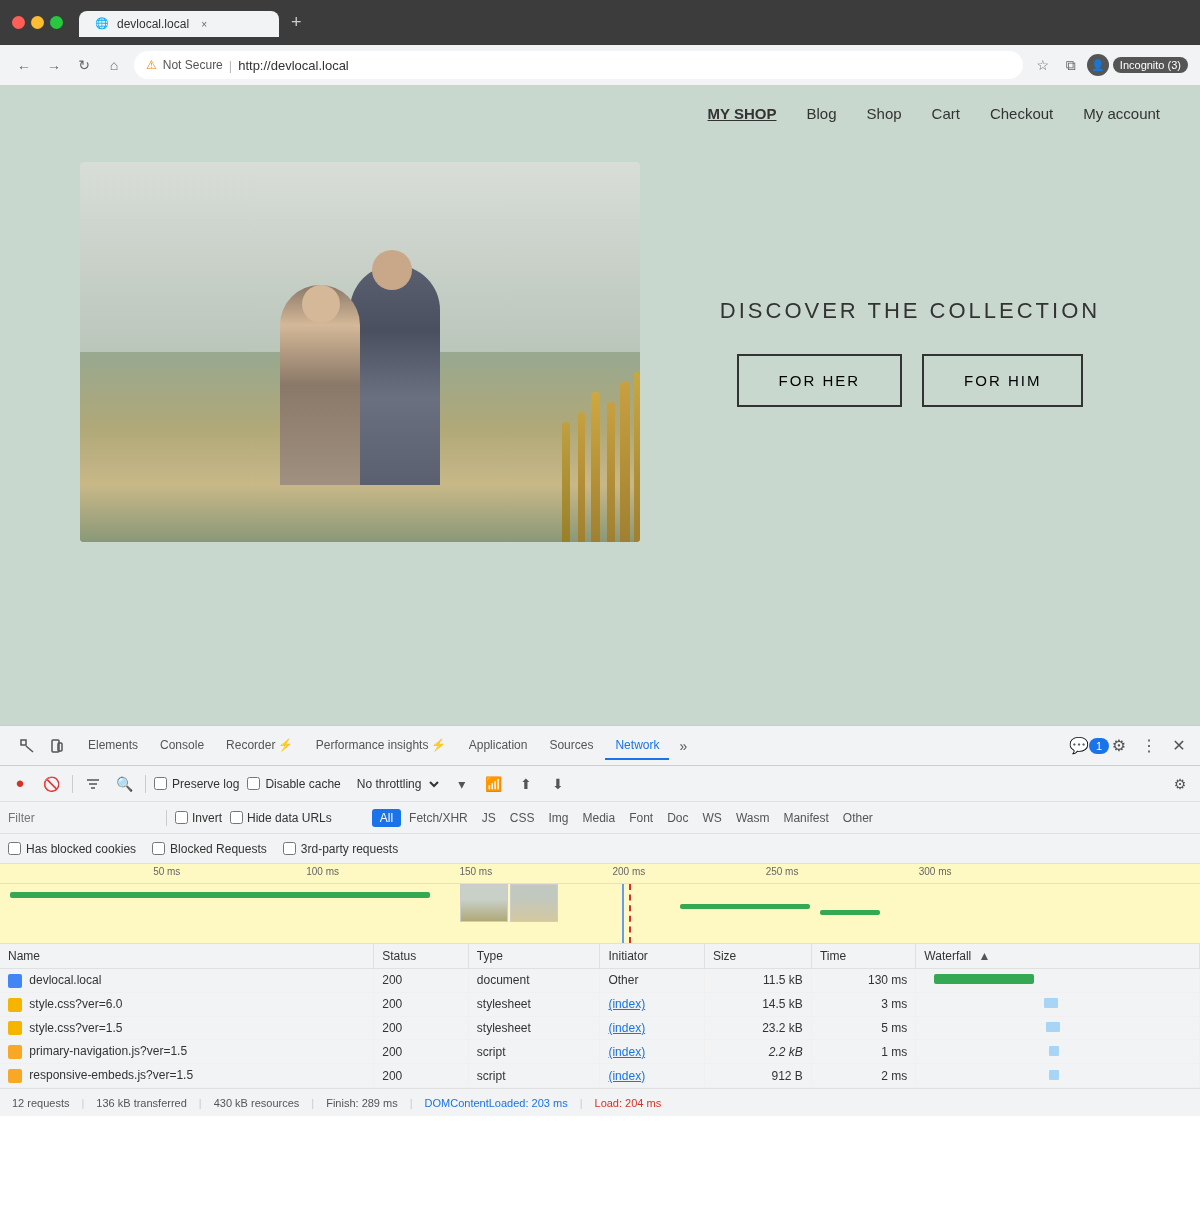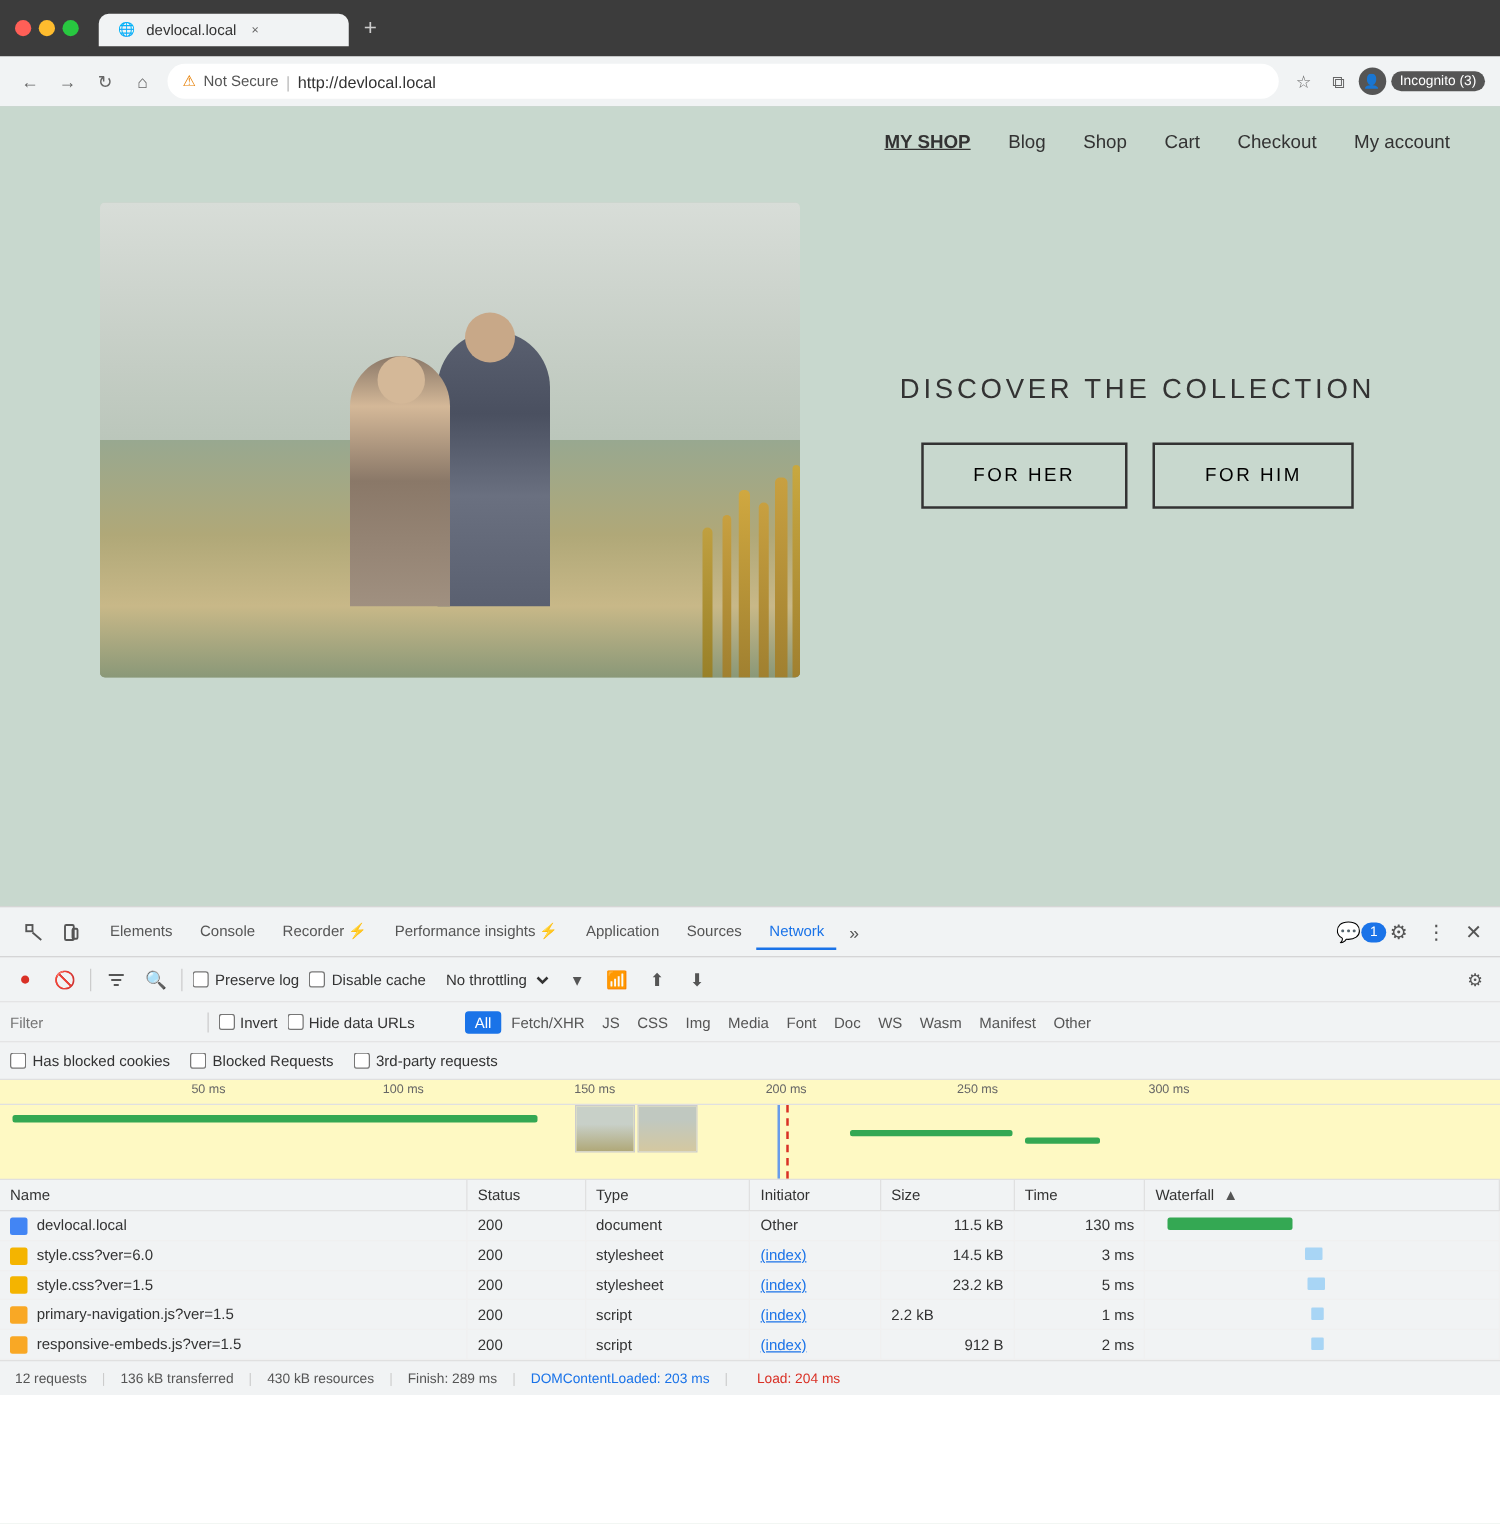--- a/index.html
+++ b/index.html
@@ -90,21 +90,21 @@
     .icon-css { background: #f4b400; border-radius: 2px; }
     .icon-js { background: #f4b400; border-radius: 2px; }
     .icon-img { background: #34a853; border-radius: 2px; }
     .initiator-link { color: #1a73e8; text-decoration: underline; cursor: pointer; }
     .sort-arrow { display: inline-block; margin-left: 4px; color: #555; }
 
     
     .status-bar { background: #f1f3f4; border-top: 1px solid #e0e0e0; display: flex; align-items: center; padding: 4px 12px; font-size: 11px; color: #555; gap: 12px; height: 28px; }
     .status-sep { color: #ccc; }
     .status-dom { color: #1a73e8; }
-    .status-load { color: #d93025; margin-left: 11px; }
+    .status-load { color: #d93025; }
 
     
     .couple-photo { width: 560px; height: 380px; background: linear-gradient(to bottom, #c8d0c8 0%, #b8c0b0 20%, #9aaa98 40%, #c8b890 60%, #d4c8a8 80%, #8a9878 100%); position: relative; overflow: hidden; border-radius: 4px; }
     .photo-sky { position: absolute; top: 0; left: 0; right: 0; height: 55%; background: linear-gradient(180deg, #d8ddd8 0%, #c8d0c8 50%, #b8c4b8 100%); }
     .photo-ground { position: absolute; bottom: 0; left: 0; right: 0; height: 50%; background: linear-gradient(180deg, #98a890 0%, #b0a878 40%, #c8b888 70%, #8a9878 100%); }
     .photo-water { position: absolute; bottom: 30%; left: 0; right: 0; height: 20%; background: rgba(160,180,170,0.6); }
     .photo-people { position: absolute; bottom: 15%; left: 50%; transform: translateX(-50%); width: 200px; height: 230px; }
     .person-male { position: absolute; right: 20px; bottom: 0; width: 90px; height: 220px; background: linear-gradient(180deg, #5a6070 0%, #4a5060 30%, #6a7080 60%, #5a6070 100%); border-radius: 45px 45px 0 0; }
     .person-female { position: absolute; left: 20px; bottom: 0; width: 80px; height: 200px; background: linear-gradient(180deg, #8a7868 0%, #d4b898 20%, #8a7868 50%, #a09080 100%); border-radius: 40px 40px 0 0; }
     .person-head-m { position: absolute; top: -15px; right: 28px; width: 40px; height: 40px; background: #c8a888; border-radius: 50%; }
@@ -401,21 +401,21 @@
           </td>
         </tr>
         <tr class="table-row">
           <td>
             <span class="file-icon icon-js" style="display:inline-block;width:14px;height:14px;background:#f9a825;border-radius:2px;vertical-align:middle;margin-right:4px;"></span>
             <span>primary-navigation.js?ver=1.5</span>
           </td>
           <td>200</td>
           <td>script</td>
           <td><span class="initiator-link">(index)</span></td>
-          <td style="text-align:left;">2.2 kB</td>
+          <td style="text-align:right;font-style:italic;">2.2 kB</td>
           <td style="text-align:right;">1 ms</td>
           <td>
             <div style="display:inline-block; margin-left:125px; width:10px; height:10px; background:#a8d5f5; border-radius:1px;"></div>
           </td>
         </tr>
         <tr class="table-row">
           <td>
             <span class="file-icon icon-js" style="display:inline-block;width:14px;height:14px;background:#f9a825;border-radius:2px;vertical-align:middle;margin-right:4px;"></span>
             <span>responsive-embeds.js?ver=1.5</span>
           </td>

